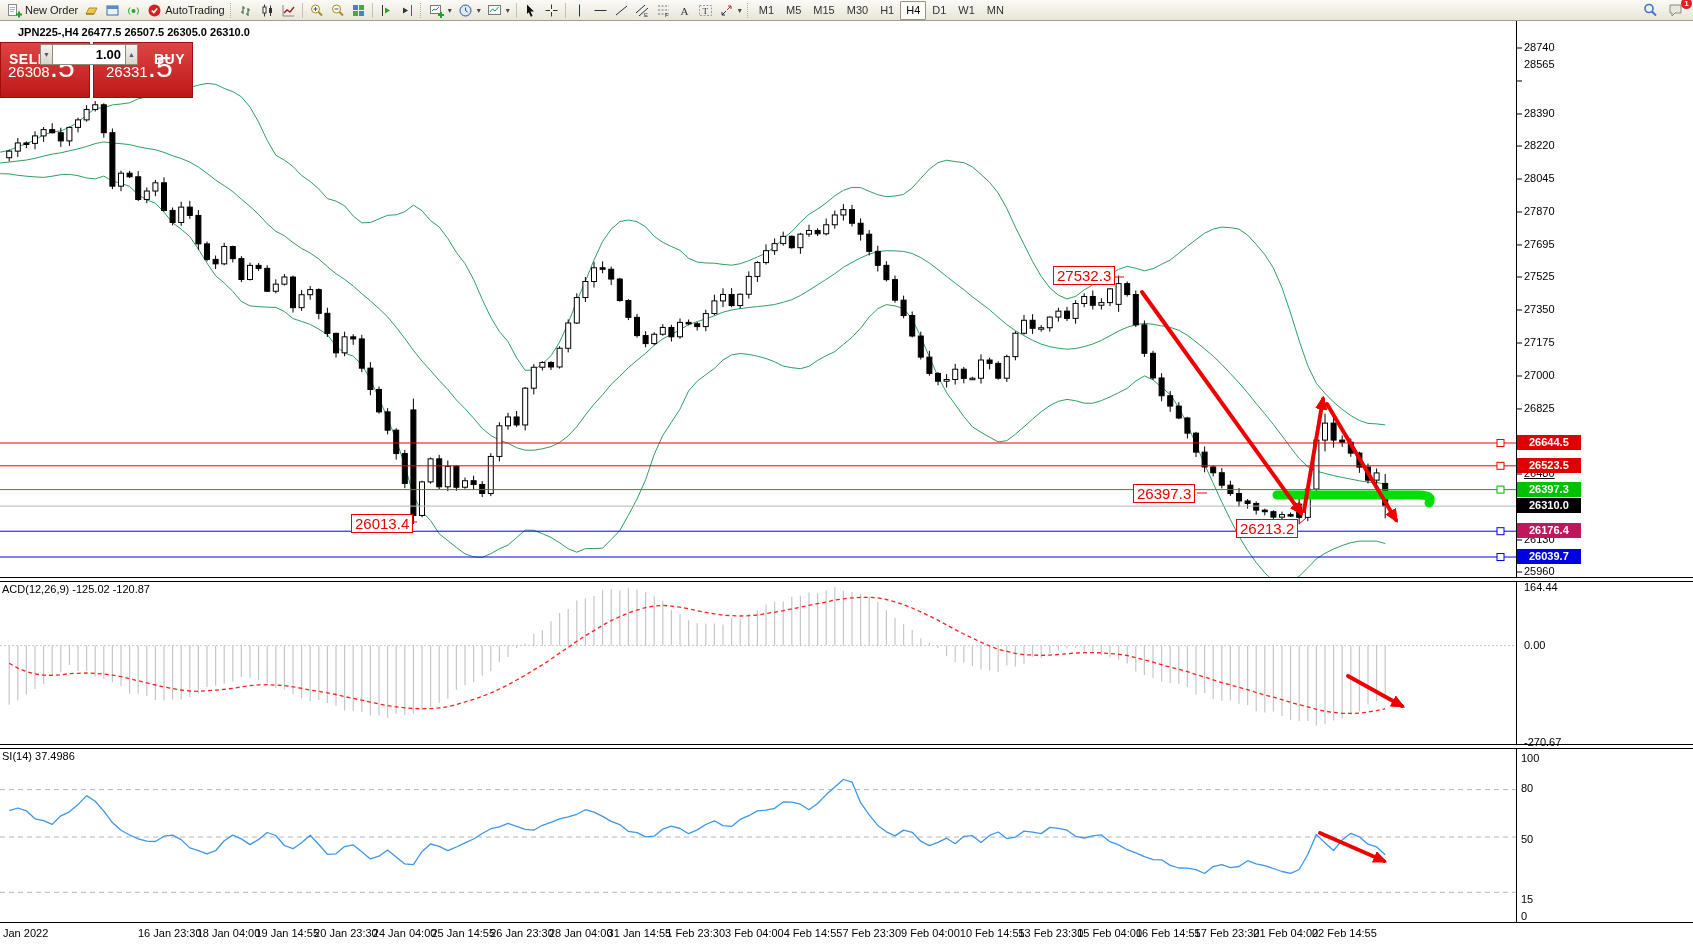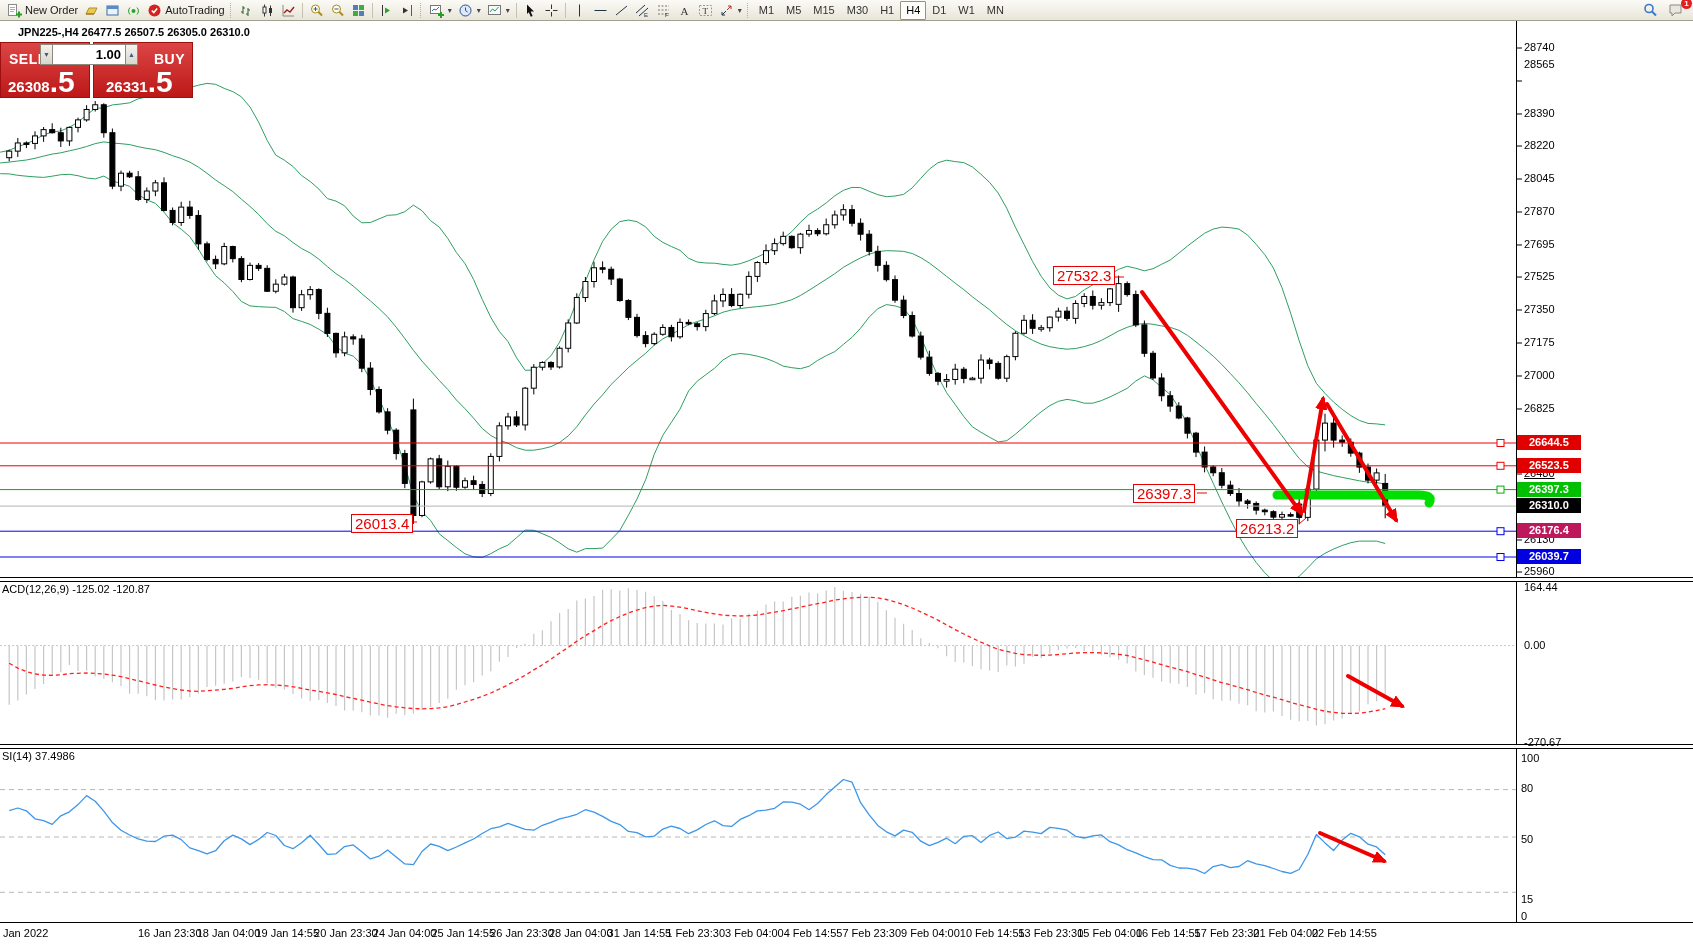--- a/index.html
+++ b/index.html
@@ -30,21 +30,21 @@
   .datelabel{position:absolute;top:927px;font-size:11px;color:#000;z-index:7;white-space:nowrap;}
   .tag{position:absolute;left:1517px;font-size:11px;font-weight:700;color:#fff;padding:0 12px;line-height:15px;z-index:8;}
   .anno{position:absolute;border:1px solid #e80000;color:#e80000;background:rgba(255,255,255,.92);
     font-size:15px;padding:0 3px;line-height:17px;z-index:12;white-space:nowrap;}
   
   .trade{position:absolute;left:0;top:42px;width:193px;height:56px;z-index:20;}
   .tr-btn{position:absolute;top:0;height:56px;background:linear-gradient(#dc4545,#bd1818);border:1px solid #9e0f0f;box-sizing:border-box;}
   .tr-sell{left:0;width:90px;}
   .tr-buy{left:93px;width:100px;}
   .tr-side{position:absolute;top:8px;font-size:14px;font-weight:700;color:#fff;letter-spacing:.5px;}
-  .tr-price{position:absolute;bottom:2px;color:#fff;font-weight:700;display:flex;align-items:baseline;}
+  .tr-price{position:absolute;bottom:17px;color:#fff;font-weight:400;display:flex;align-items:baseline;}
   .tr-int{font-size:15px;}
   .tr-frac{font-size:30px;line-height:26px;}
   .vol{position:absolute;left:40px;top:2px;height:21px;display:flex;z-index:21;}
   .vol-spin{width:13px;height:21px;background:linear-gradient(#f4f3ef,#d9d6ca);border:1px solid #8d8a7c;box-sizing:border-box;
     display:flex;align-items:center;justify-content:center;font-size:7px;color:#44598c;}
   .vol-field{width:72px;height:21px;background:#fff;border-top:1px solid #8d8a7c;border-bottom:1px solid #8d8a7c;box-sizing:border-box;
     display:flex;align-items:center;justify-content:flex-end;padding-right:4px;font-size:13px;font-weight:700;color:#000;}
 </style>
 </head>
 <body>

